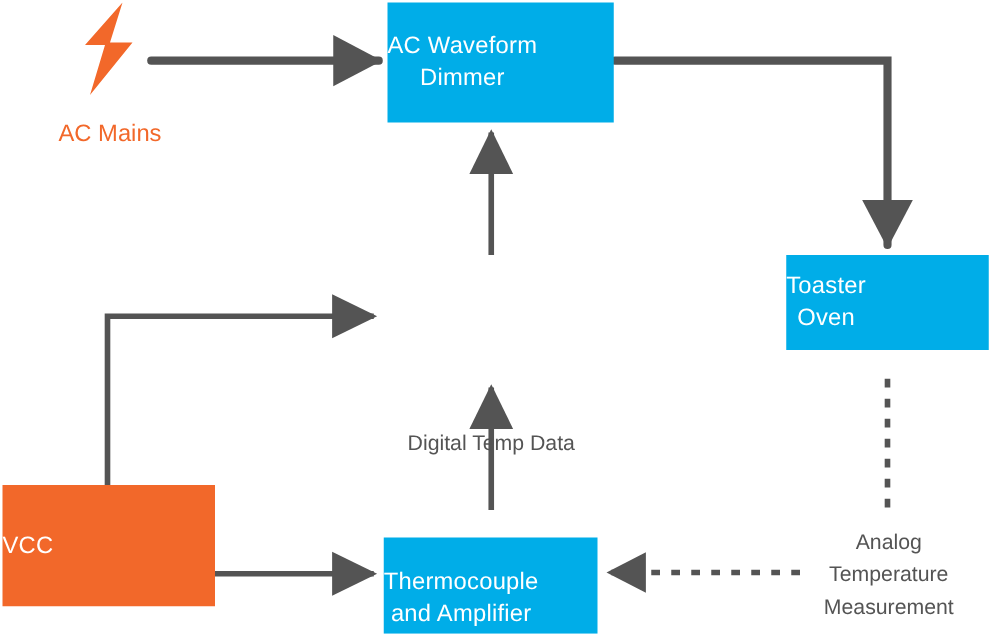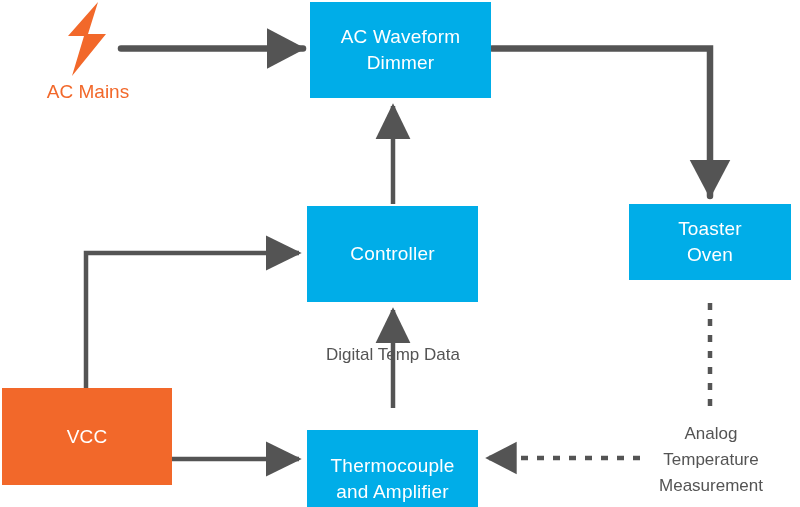--- a/index.html
+++ b/index.html
@@ -12,21 +12,21 @@
     width: 800px;
     height: 507px;
     background: #ffffff;
     overflow: hidden;
     font-family: "Liberation Sans", sans-serif;
   }
   .block {
     position: absolute;
     display: flex;
     align-items: center;
-    justify-content: center;
+    justify-content: flex-start;
     text-align: center;
     color: #ffffff;
     font-size: 19px;
     line-height: 26px;
     letter-spacing: 0.2px;
     box-sizing: border-box;
     white-space: pre-line;
   }
   .block-blue { background: #00ade8; }
   .block-orange { background: #f2682a; }
@@ -40,20 +40,21 @@
     white-space: pre-line;
     background: transparent;
   }
   .src-label {
     position: absolute;
     color: #f2682a;
     font-size: 19px;
     line-height: 24px;
     text-align: center;
     white-space: nowrap;
+    margin-top: 16px;
   }
   .svg-layer {
     position: absolute;
     left: 0; top: 0;
     width: 800px;
     height: 507px;
   }
   .label-layer { position: absolute; left:0; top:0; width:800px; height:507px; }
 </style>
 </head>
@@ -106,23 +107,20 @@
 
   <svg style="position:absolute; left:56px; top:2px; width:62px; height:74px;" viewBox="0 0 62 74">
     <path d="M42 0 L12 34 L28 34 L16 74 L50 32 L32 32 Z" fill="#f2682a"></path>
   </svg>
 
   <div class="block block-blue" style="left:310px; top:2px; width:181px; height:96px;">
     <span>AC Waveform
 Dimmer</span>
   </div>
 
-  <div class="block block-blue" style="left:307px; top:206px; width:171px; height:96px;">
-    <span>Controller</span>
-  </div>
 
   <div class="block block-blue" style="left:629px; top:204px; width:162px; height:76px;">
     <span>Toaster
 Oven</span>
   </div>
 
   <div class="block block-blue" style="left:307px; top:410px; width:171px; height:97px;margin-top:20px;">
     <span>Thermocouple
 and Amplifier</span>
   </div>

